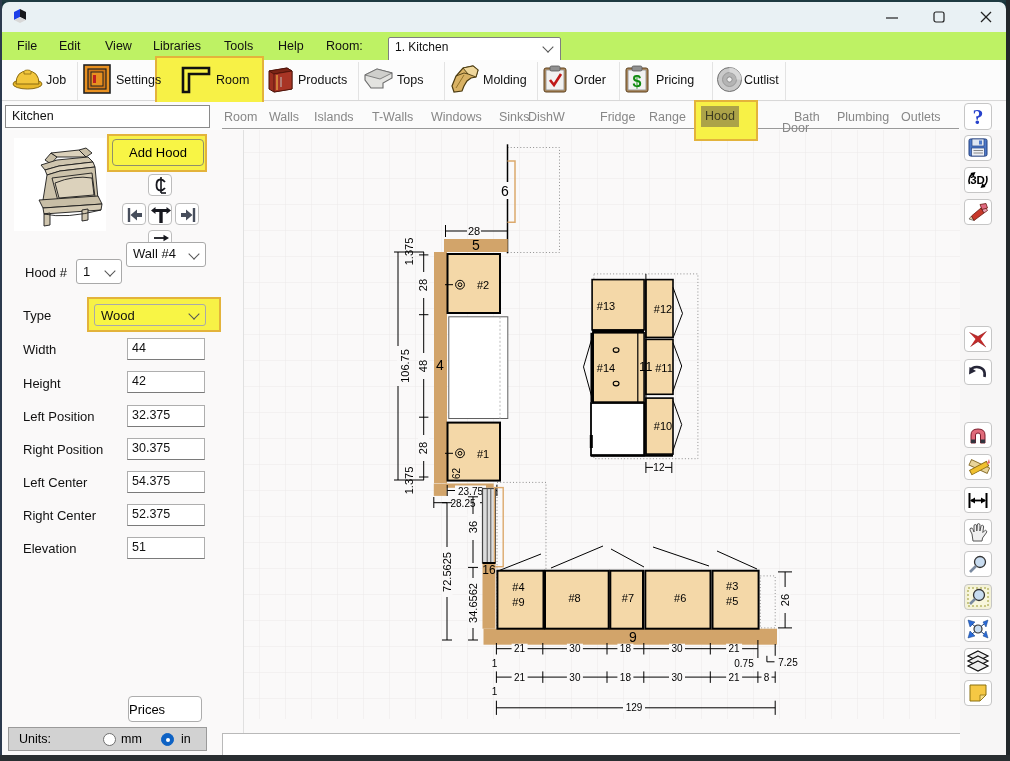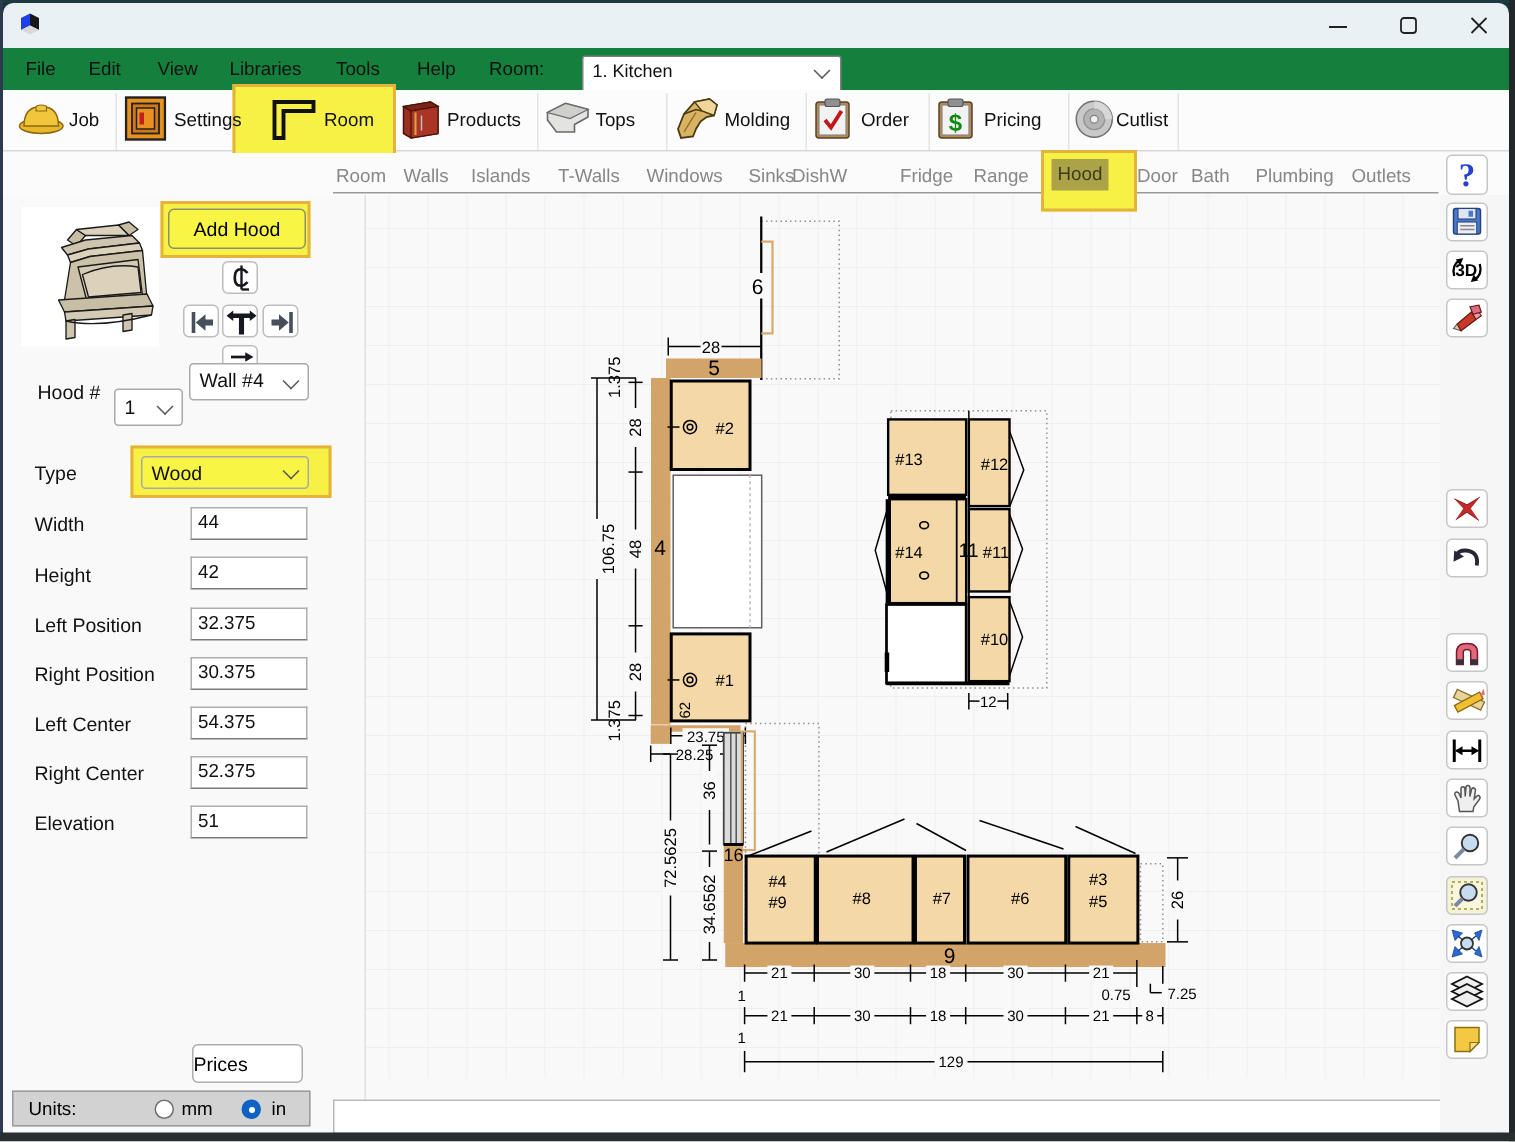--- a/index.html
+++ b/index.html
@@ -9,21 +9,21 @@
 
 #frame-top { left:0; top:0; width:1010px; height:2px; background:#1e3a41; z-index:50; }
 #frame-left { left:0; top:0; width:2px; height:757px; background:#2c3a4e; z-index:50; }
 #frame-right { left:1006px; top:0; width:4px; height:761px; background:#22272a; z-index:50; }
 #frame-bottom { left:0; top:755px; width:1010px; height:6px; background:#292e31; z-index:50; }
 
 #titlebar { left:2px; top:2px; width:1004px; height:30px; background:#E9F1F4; z-index:5; border-radius:7px 7px 0 0; }
 #title-text { left:32px; top:8px; font-size:12.5px; color:#1a1a1a; }
 .winbtn { top:9px; width:13px; height:13px; }
 
-#menubar { left:2px; top:32px; width:1004px; height:28px; background:#15803d; z-index:5; }
+#menubar { left:2px; top:32px; width:1004px; height:28px; background:#bef264; z-index:5; }
 .menuitem { top:7px; font-size:12.5px; color:#111; }
 #roomcombo { left:386px; top:5px; width:173px; height:30px; background:#fff; border:1px solid #7f7f7f; border-radius:2px; font-size:12px; padding:2px 6px; color:#111; }
 
 #toolbar { left:2px; top:60px; width:1004px; height:41px; background:#FCFCFC; border-bottom:1px solid #D8D8D8; z-index:5; }
 .tbtn-label { top:13px; font-size:12.5px; color:#111; }
 
 #tabrow { left:2px; top:102px; width:1004px; height:28px; background:#FBFBFB; z-index:5; }
 #kitchenbox { left:3px; top:3px; width:205px; height:23px; background:#fff; border:1px solid #8a8a8a; font-size:12.5px; padding:3px 6px; color:#111; }
 .tab { top:8px; font-size:12.5px; color:#878787; }
 #tabline { left:220px; top:26px; width:737px; height:1px; background:#9a9a9a; }
@@ -158,33 +158,34 @@
   <div class="abs tbtn-label" style="left:214px;">Room</div>
   <div class="abs tbtn-label" style="left:296px;">Products</div>
   <div class="abs tbtn-label" style="left:395px;">Tops</div>
   <div class="abs tbtn-label" style="left:481px;">Molding</div>
   <div class="abs tbtn-label" style="left:572px;">Order</div>
   <div class="abs tbtn-label" style="left:654px;">Pricing</div>
   <div class="abs tbtn-label" style="left:742px;">Cutlist</div>
 </div>
 
 <div class="abs" id="tabrow">
+  <div class="abs" id="kitchenbox">Kitchen</div>
   <div class="abs" id="tabline"></div>
   <div class="hl" style="left:692px; top:-2px; width:64px; height:41px;"></div>
   <div class="abs tab" style="left:222px;">Room</div>
   <div class="abs tab" style="left:267px;">Walls</div>
   <div class="abs tab" style="left:312px;">Islands</div>
   <div class="abs tab" style="left:370px;">T-Walls</div>
   <div class="abs tab" style="left:429px;">Windows</div>
   <div class="abs tab" style="left:497px;">Sinks</div>
   <div class="abs tab" style="left:526px;">DishW</div>
   <div class="abs tab" style="left:598px;">Fridge</div>
   <div class="abs tab" style="left:647px;">Range</div>
   <div class="abs tab" style="left:699px; top:4px; background:#aca348; color:#3c3b20; padding:0 4px; height:21px; line-height:21px;">Hood</div>
-  <div class="abs tab" style="left:756px;">Door</div>
+  <div class="abs tab" style="left:780px;margin-top:11px;">Door</div>
   <div class="abs tab" style="left:792px;">Bath</div>
   <div class="abs tab" style="left:835px;">Plumbing</div>
   <div class="abs tab" style="left:899px;">Outlets</div>
 </div>
 
 <div class="abs" id="leftpanel">
   <div class="hl" style="left:105px; top:4px; width:100px; height:38px;"></div>
   <div class="hl" style="left:85px; top:167px; width:134px; height:35px;"></div>
   <div class="abs" style="left:12px; top:8px; width:92px; height:93px; background:#fff;" id="hoodpreview">
     <svg width="92" height="93" viewBox="0 0 92 93">
@@ -233,21 +234,21 @@
   </div>
   <div class="abs smallbtn" style="left:146px; top:100px; width:24px; height:22px;" id="btn-sw">
     <svg width="22" height="20" viewBox="0 0 22 20" style="margin:1px 0 0 1px;">
       <line x1="4" y1="6" x2="15" y2="6" stroke="#17181f" stroke-width="1.8"></line>
       <polygon points="19,6 13.5,2.8 13.5,9.2" fill="#17181f"></polygon>
       <line x1="18" y1="14" x2="7" y2="14" stroke="#17181f" stroke-width="1.8"></line>
       <polygon points="3,14 8.5,10.8 8.5,17.2" fill="#17181f"></polygon>
     </svg>
   </div>
 
-  <div class="abs fieldlabel" style="left:23px; top:124px;">Hood #</div>
+  <div class="abs fieldlabel" style="left:23px; top:135px;">Hood #</div>
   <div class="abs combo" style="left:74px; top:129px; width:46px; height:25px; padding:4px 6px;">1<div class="chev" style="right:7px; top:7px;"></div></div>
   <div class="abs combo" style="left:124px; top:112px; width:80px; height:25px; padding:3px 6px;">Wall #4<div class="chev" style="right:7px; top:7px;"></div></div>
 
   <div class="abs fieldlabel" style="left:21px; top:178px;">Type</div>
   <div class="abs combo" style="left:92px; top:174px; width:112px; height:22px; padding:3px 6px; background:#F8F545;">Wood<div class="chev" style="right:7px; top:5px;"></div></div>
 
   <div class="abs fieldlabel" style="top:212px;">Width</div>
   <div class="abs fieldinput" style="top:208px;">44</div>
   <div class="abs fieldlabel" style="top:246px;">Height</div>
   <div class="abs fieldinput" style="top:241px;">42</div>

